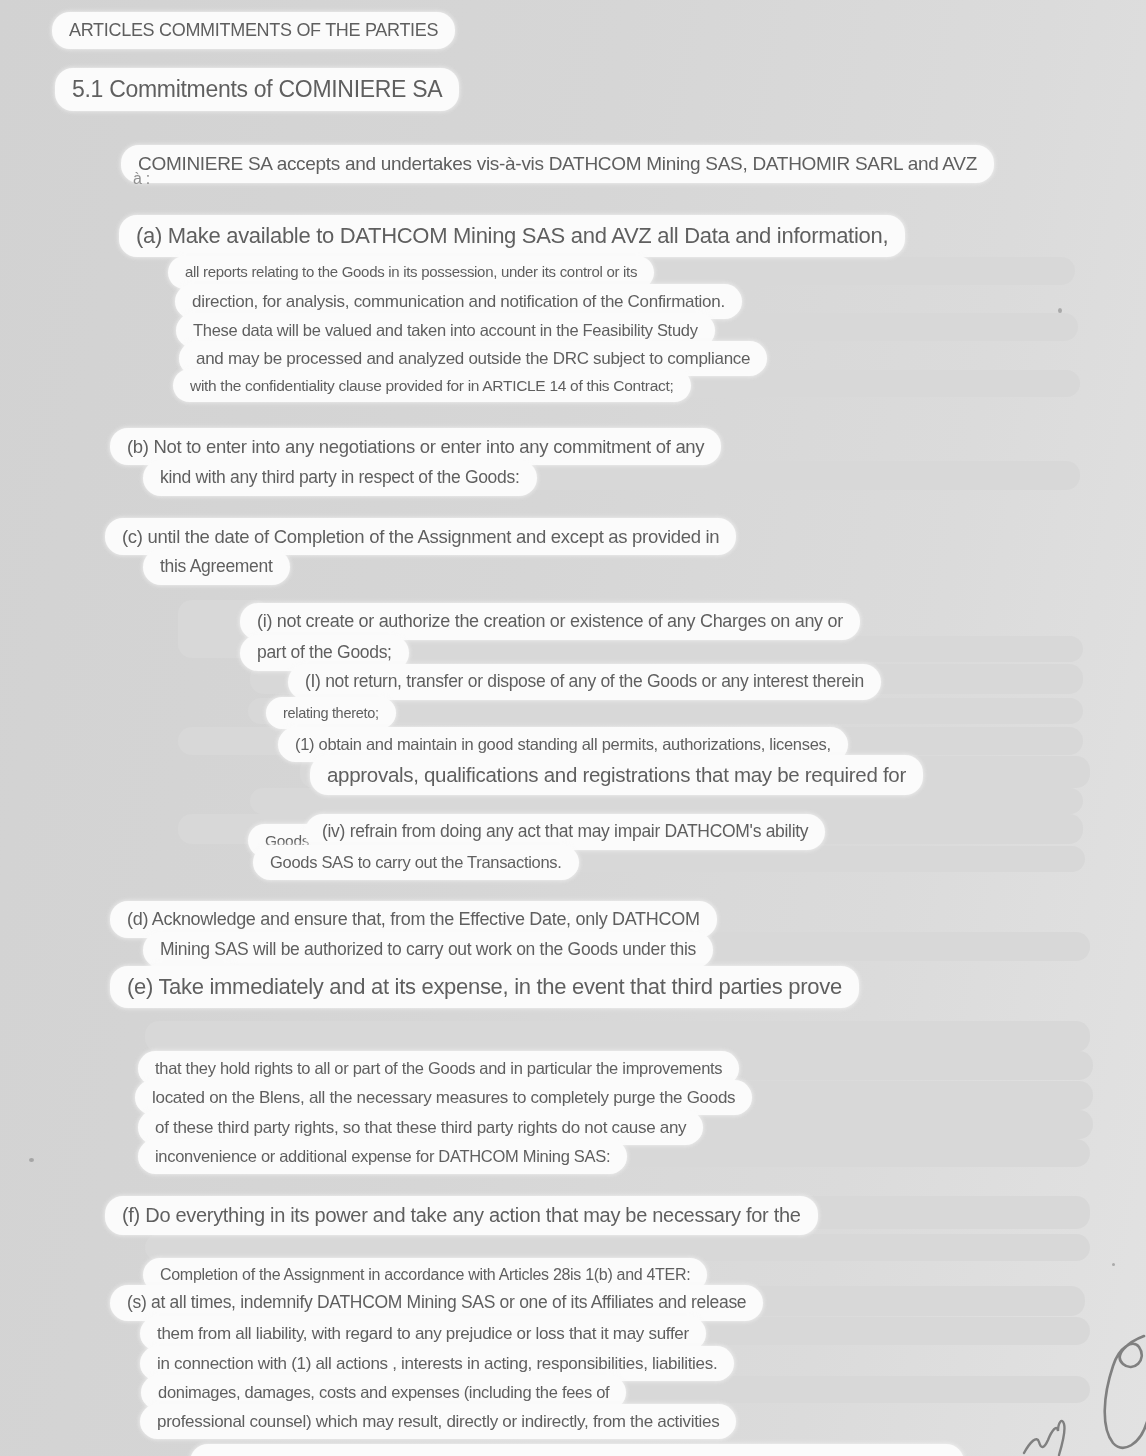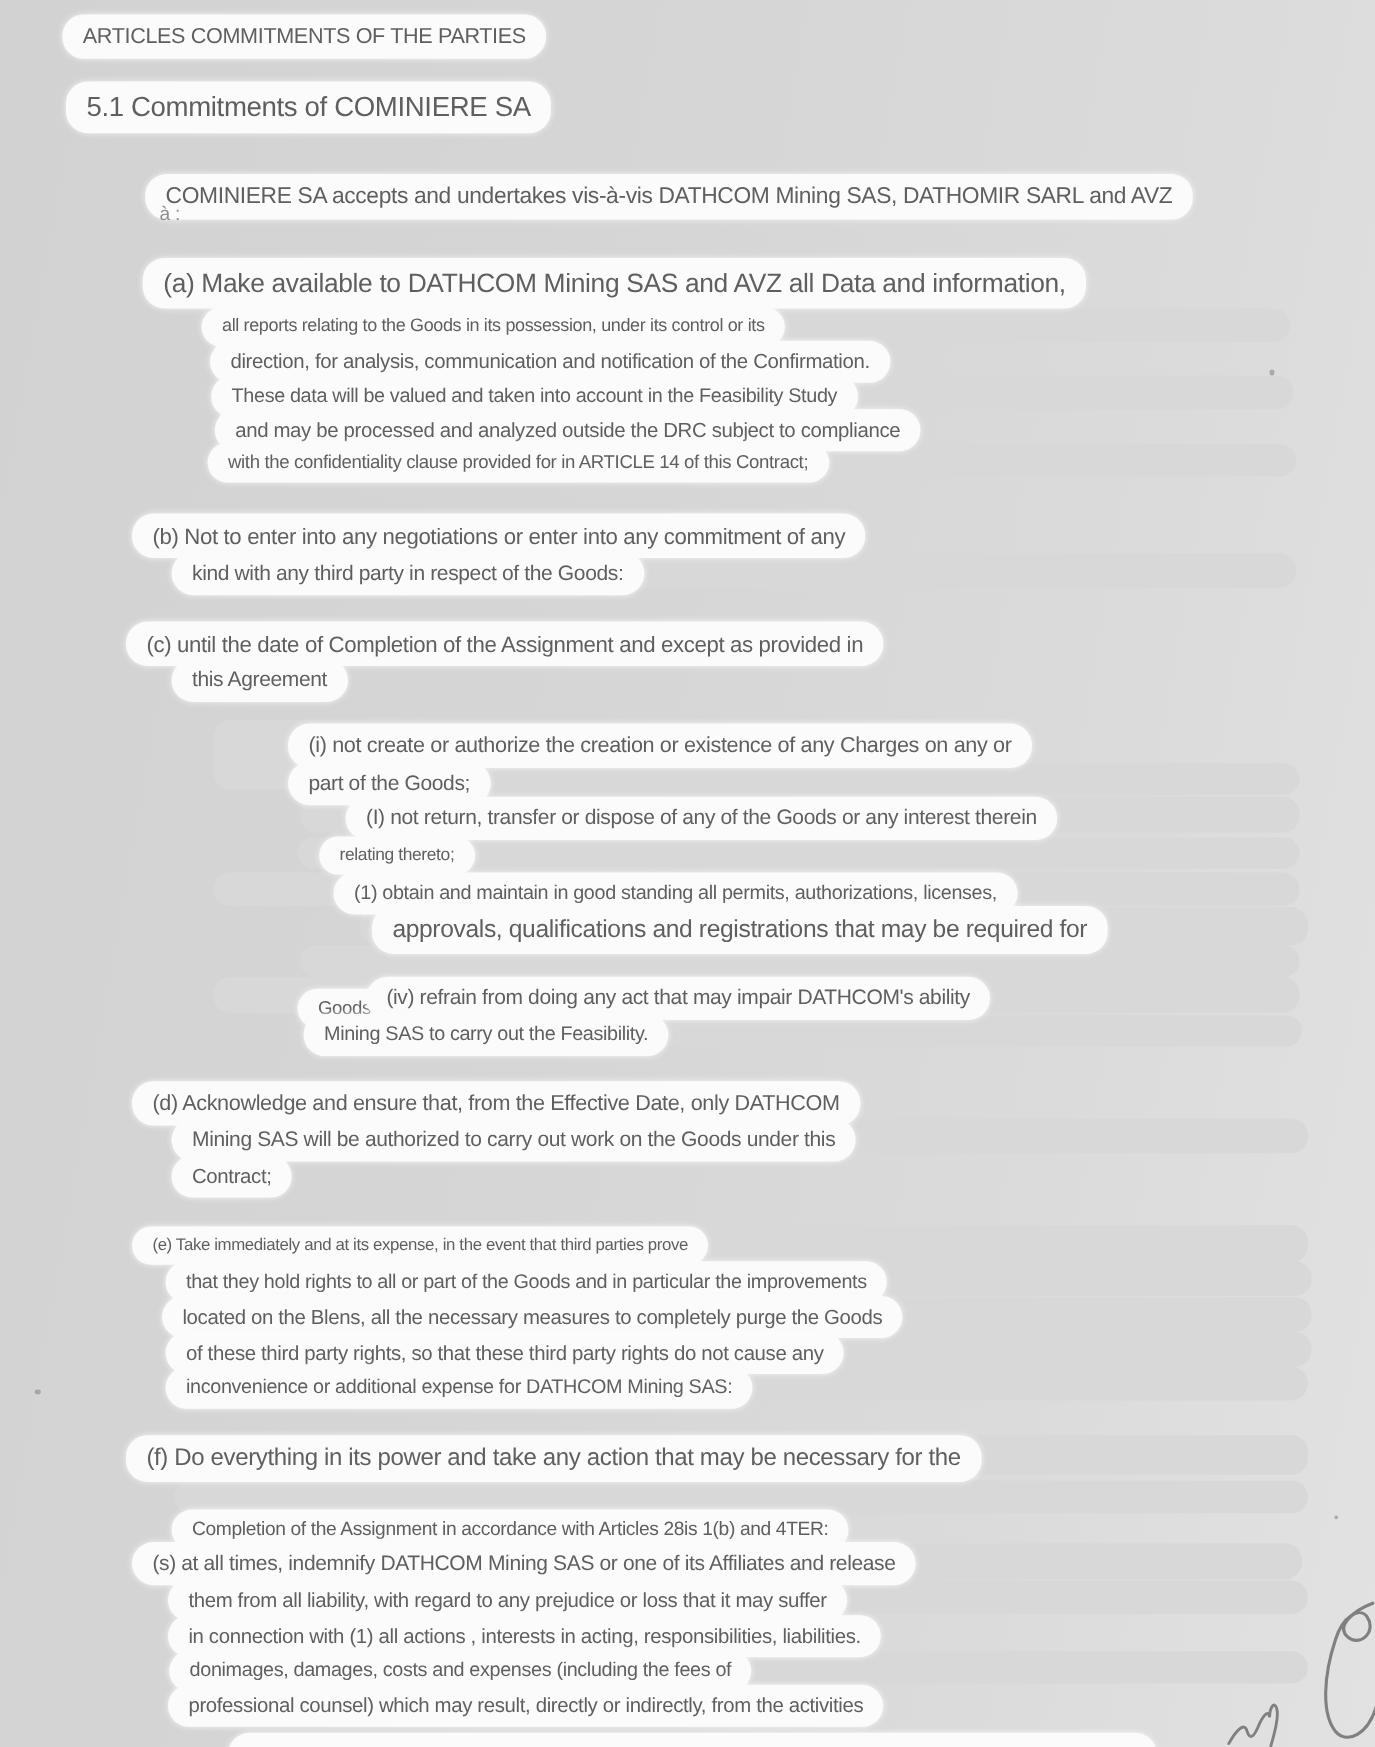--- a/index.html
+++ b/index.html
@@ -77,27 +77,27 @@
   <div class="pill" style="left:240px;top:635px;font-size:17.5px;">part of the Goods;</div>
 
   <div class="pill" style="left:288px;top:664px;font-size:17.5px;">(I) not return, transfer or dispose of any of the Goods or any interest therein</div>
   <div class="pill" style="left:266px;top:697px;font-size:14.5px;">relating thereto;</div>
 
   <div class="pill" style="left:278px;top:727px;font-size:16.5px;">(1) obtain and maintain in good standing all permits, authorizations, licenses,</div>
   <div class="pill" style="left:310px;top:755px;font-size:20.5px;">approvals, qualifications and registrations that may be required for</div>
   <div class="pill" style="left:248px;top:824px;font-size:15.5px;">Goods; And</div>
 
   <div class="pill" style="left:305px;top:814px;font-size:17.5px;">(iv) refrain from doing any act that may impair DATHCOM's ability</div>
-  <div class="pill" style="left:253px;top:845px;font-size:16.5px;">Mining SAS to carry out the Feasibility.</div>
+  <div class="pill" style="left:253px;top:845px;font-size:16.5px;">Goods SAS to carry out the Transactions.</div>
 
   <div class="pill" style="left:110px;top:901px;font-size:18px;">(d) Acknowledge and ensure that, from the Effective Date, only DATHCOM</div>
   <div class="pill" style="left:143px;top:932px;font-size:17.5px;text-align:center;">Mining SAS will be authorized to carry out work on the Goods under this</div>
   <div class="pill" style="left:143px;top:963px;font-size:17px;">Contract;</div>
 
-  <div class="pill" style="left:110px;top:1022px;font-size:14px;">(e) Take immediately and at its expense, in the event that third parties prove</div>
+  <div class="pill" style="left:110px;top:966px;font-size:22px;">(e) Take immediately and at its expense, in the event that third parties prove</div>
   <div class="pill" style="left:138px;top:1051px;font-size:16.5px;">that they hold rights to all or part of the Goods and in particular the improvements</div>
   <div class="pill" style="left:135px;top:1080px;font-size:17px;">located on the Blens, all the necessary measures to completely purge the Goods</div>
   <div class="pill" style="left:138px;top:1110px;font-size:17px;">of these third party rights, so that these third party rights do not cause any</div>
   <div class="pill" style="left:138px;top:1139px;font-size:16.5px;">inconvenience or additional expense for DATHCOM Mining SAS:</div>
 
   <div class="pill" style="left:105px;top:1196px;font-size:20px;">(f) Do everything in its power and take any action that may be necessary for the</div>
   <div class="pill" style="left:143px;top:1233px;font-size:16px;margin-top:25px;">Completion of the Assignment in accordance with Articles 28is 1(b) and 4TER:</div>
 
   <div class="pill" style="left:110px;top:1285px;font-size:17.5px;">(s) at all times, indemnify DATHCOM Mining SAS or one of its Affiliates and release</div>
   <div class="pill" style="left:140px;top:1316px;font-size:17px;">them from all liability, with regard to any prejudice or loss that it may suffer</div>

